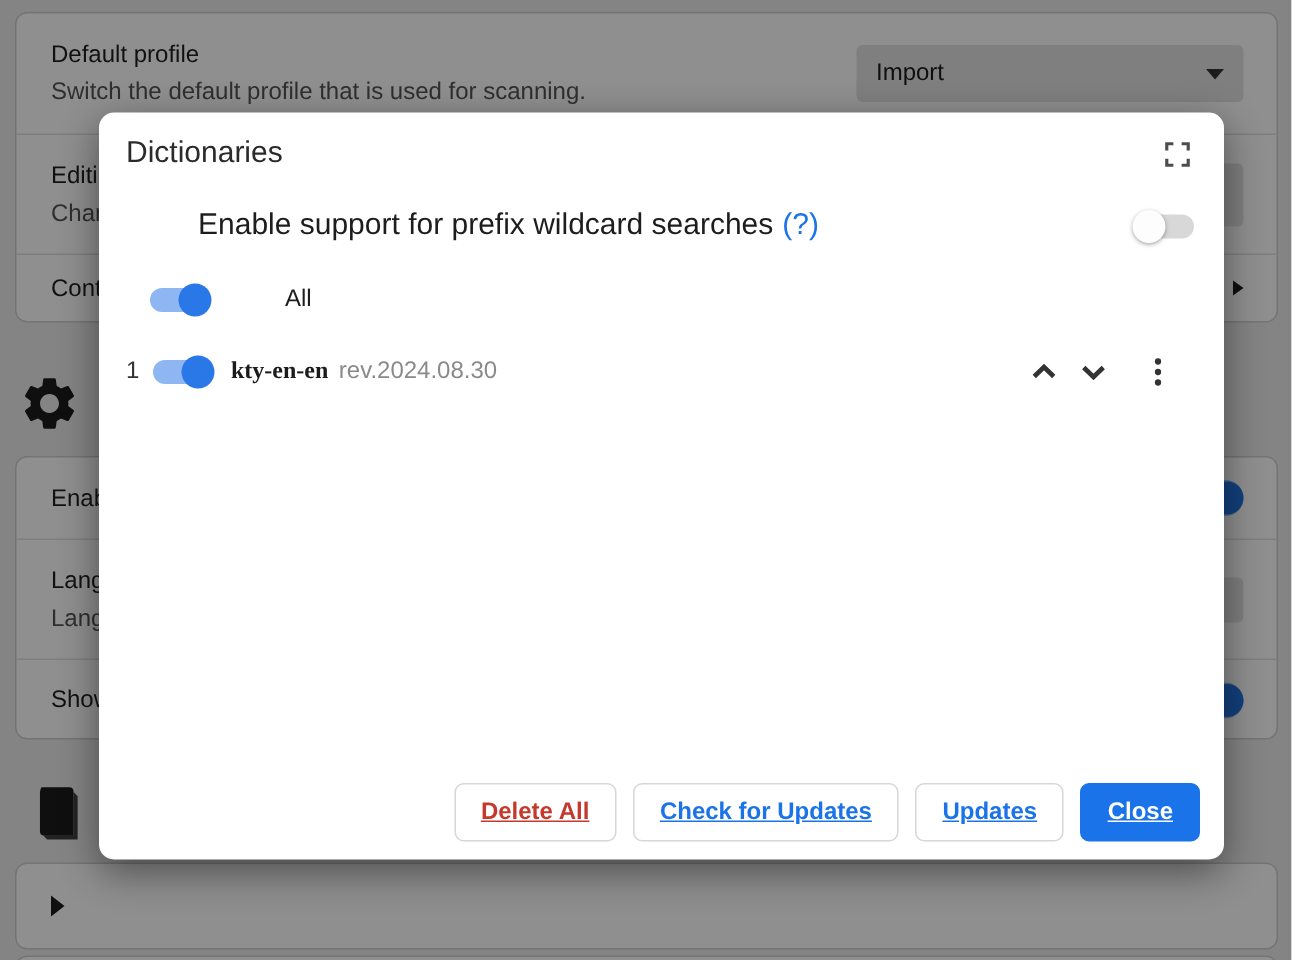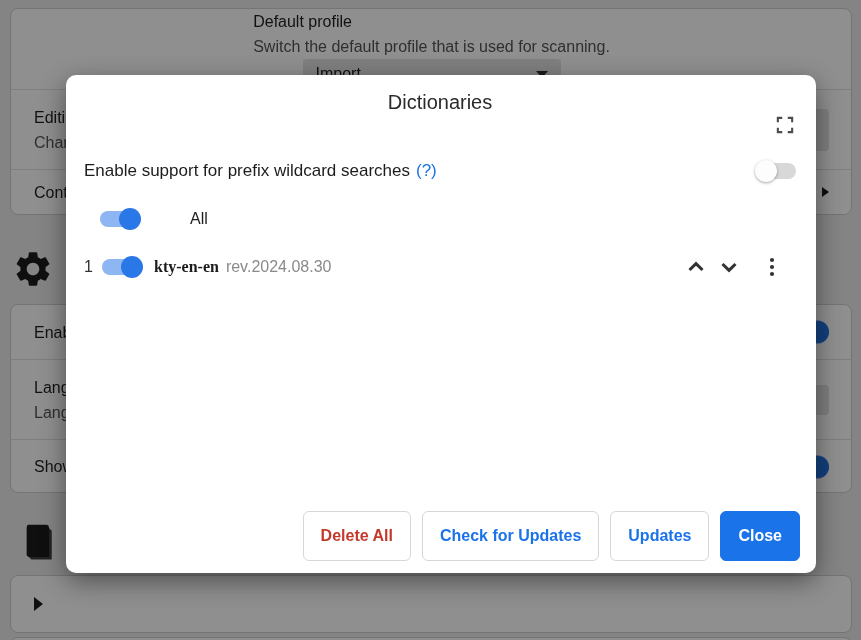--- a/index.html
+++ b/index.html
@@ -64,26 +64,26 @@
   
   .scrim { position:absolute; inset:0; background:rgba(0,0,0,0.44); z-index:5; }
 
   
   #modal {
     position:absolute; left:66px; top:75px; width:750px; height:498px;
     background:#fff; border-radius:10px; z-index:10;
     box-shadow:0 8px 26px rgba(0,0,0,0.45);
     display:flex; flex-direction:column;
   }
-  .m-header { display:flex; align-items:center; padding:16px 20px 0 18px;flex-direction:column; }
+  .m-header { display:flex; align-items:flex-end; padding:16px 20px 0 18px; }
   .m-title  { font-size:20px; color:#2b2b2b; }
   .icon-btn { margin-left:auto; background:none; border:none; padding:0; cursor:pointer; line-height:0; }
 
   .m-row { display:flex; align-items:center; white-space:nowrap; }
-  #row-wildcard { margin-top:25px; padding:0 20px 0 18px; font-size:17px; color:#1d1d1d; }
+  #row-wildcard { margin-top:25px; padding:0 20px 0 18px; font-size:20px; color:#1d1d1d;margin-left:48px; }
   .help-link { color:#1a73e8; margin-left:6px; text-decoration:none; }
 
   #row-all  { margin-top:29px; padding-left:34px;gap:37px; }
   #row-all .label { margin-left:13px; font-size:16px; color:#1d1d1d; }
 
   #row-dict { margin-top:27px; padding:0 34px 0 18px; }
   .dict-index { width:10px; font-size:16px; color:#333; }
   .dict-name { margin-left:12px; font-size:16px; font-weight:700; color:#1b1b1b;font-family:Liberation Serif, serif; }
   .dict-rev  { margin-left:7px; font-size:16px; color:#8a8a8a; }
   .dict-controls { margin-left:auto; display:flex; align-items:center; gap:9px; }
@@ -92,36 +92,36 @@
   .switch { position:relative; width:40px; height:16px; border-radius:8px; flex:0 0 auto; cursor:pointer; }
   .switch .knob { position:absolute; top:-3px; width:22px; height:22px; border-radius:50%; }
   .switch.on  { background:#8db6f2; }
   .switch.on .knob { right:-1px; background:#2a77e8; }
   .switch.off { background:#d8d8d8; }
   .switch.off .knob { left:-1px; background:#fdfdfd; box-shadow:0 1px 3px rgba(0,0,0,0.35); }
   #row-wildcard .switch { margin-left:auto; }
 
   .m-footer { margin-top:auto; display:flex; justify-content:flex-end; align-items:center; gap:11px; padding:0 16px 12px; }
   .btn {
-    height:50px; padding:0 17px; display:flex; align-items:center;
+    height:39px; padding:0 17px; display:flex; align-items:center;
     font-family:"Liberation Sans", sans-serif;
     font-size:16px; font-weight:700; border-radius:6px;
-    border:1px solid #d7d7d7; background:#fff; cursor:pointer; white-space:nowrap;
+    border:1px solid #d7d7d7; background:#fff; cursor:pointer; white-space:nowrap;text-decoration:underline;
   }
   .btn.danger  { color:var(--danger,#c5392c); }
   .btn.accent  { color:var(--accent,#1a73e8); }
   .btn.primary { background:var(--accent,#1a73e8); border-color:var(--accent,#1a73e8); color:#ffffff; }
 </style>
 </head>
 <body>
 
 <div class="page">
 
   <div class="card" id="card-profile">
-    <div class="row" style="height:80px;flex-direction:column;">
+    <div class="row" style="height:80px;">
       <div class="row-text">
         <div class="row-title">Default profile</div>
         <div class="row-sub">Switch the default profile that is used for scanning.</div>
       </div>
       <div class="select">
         <span>Import</span>
         <span class="caret-down"></span>
       </div>
     </div>
     <div class="row" style="height:80px;">

